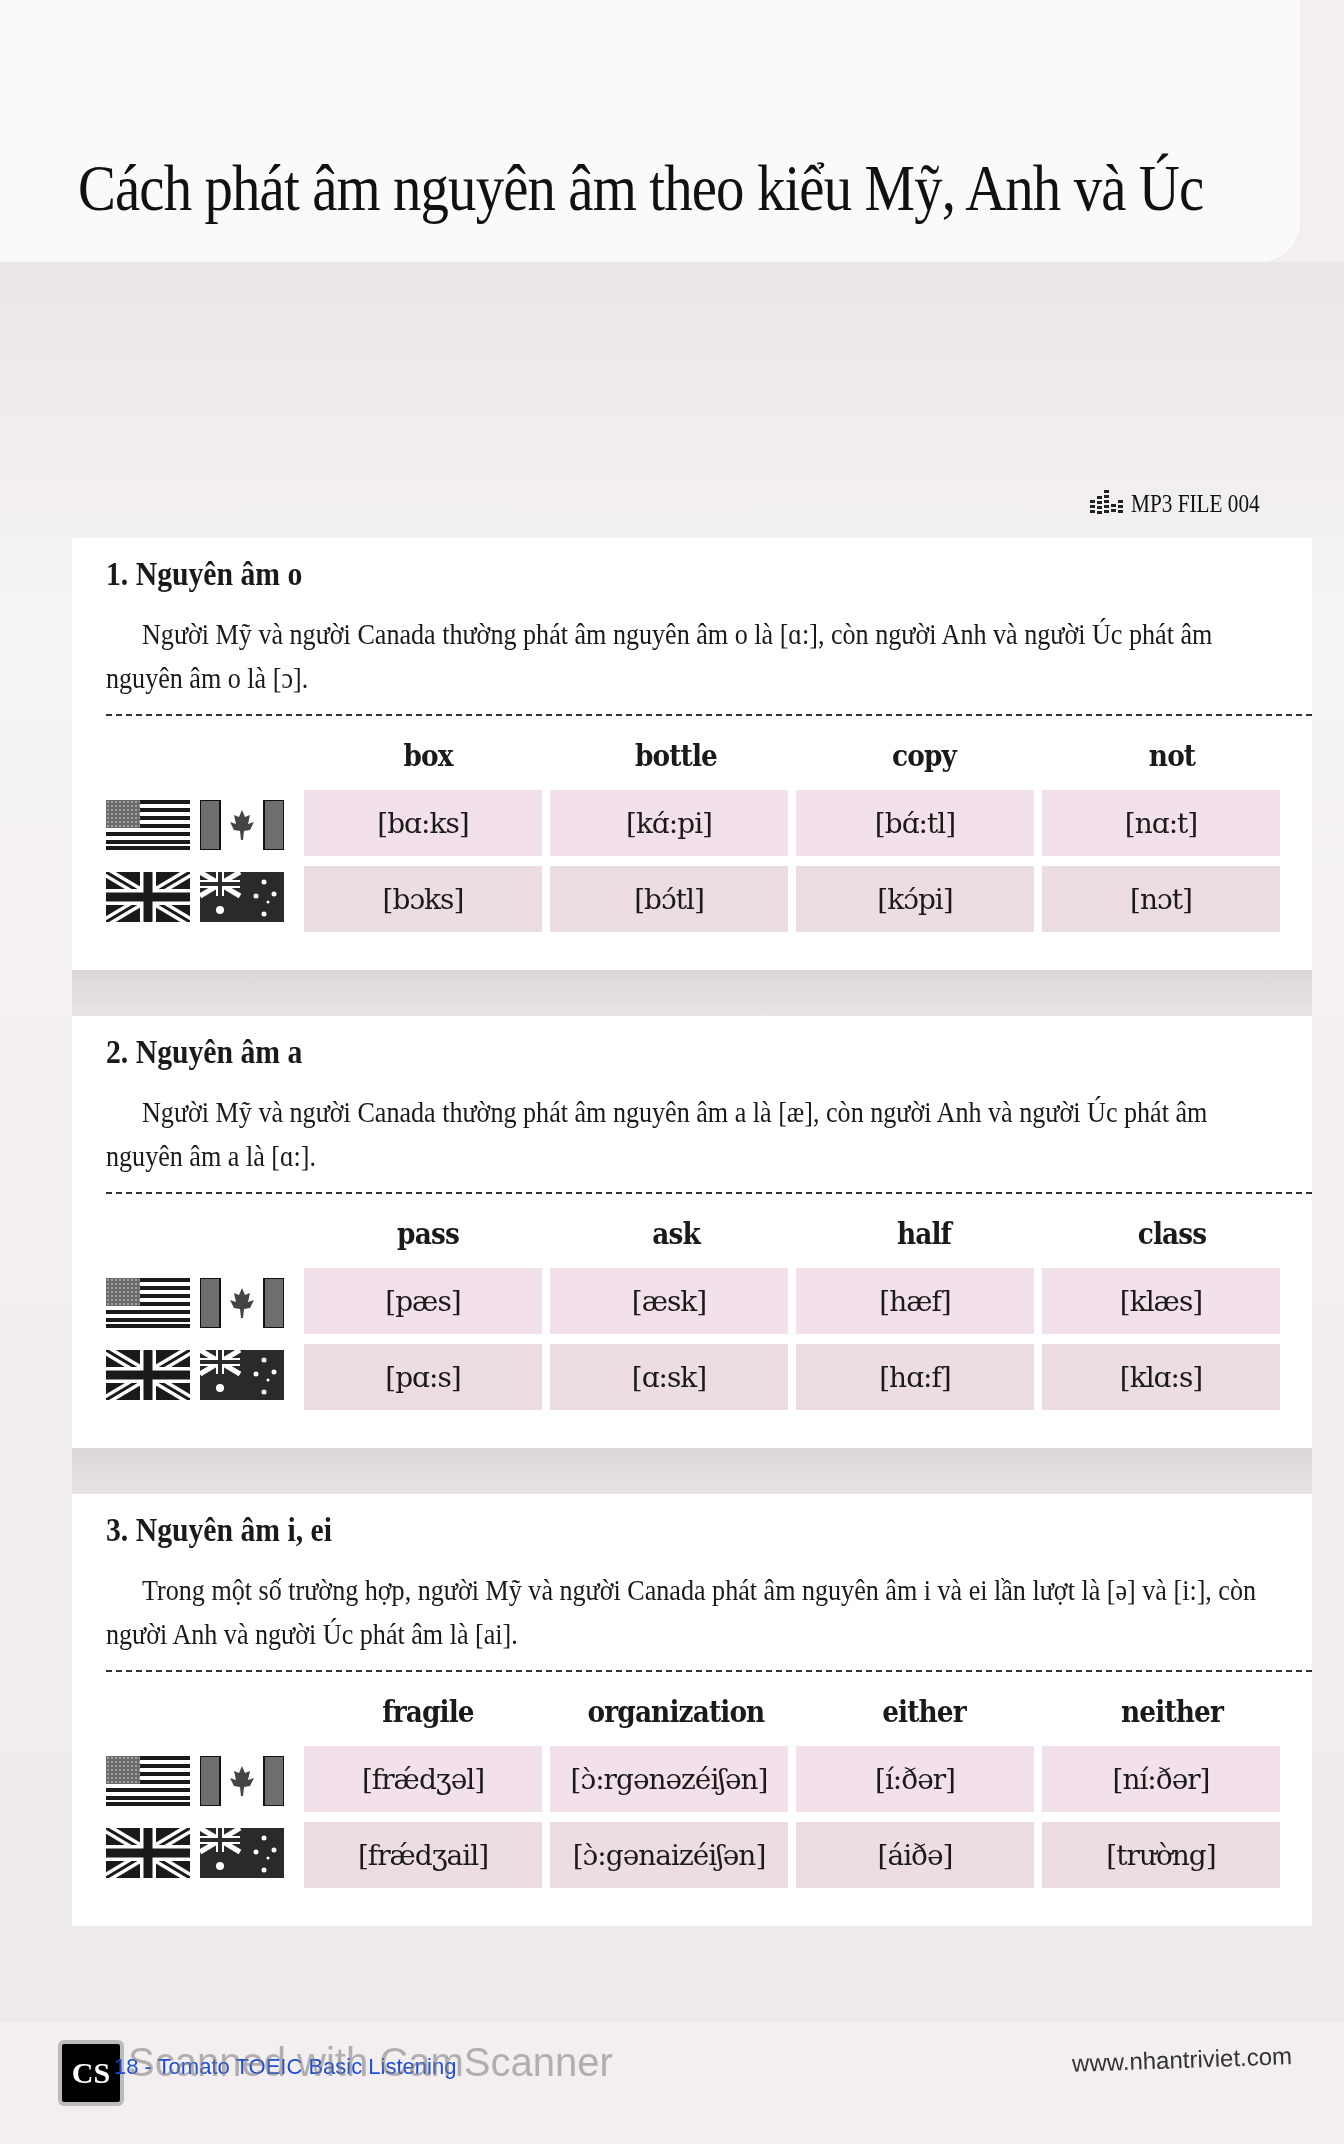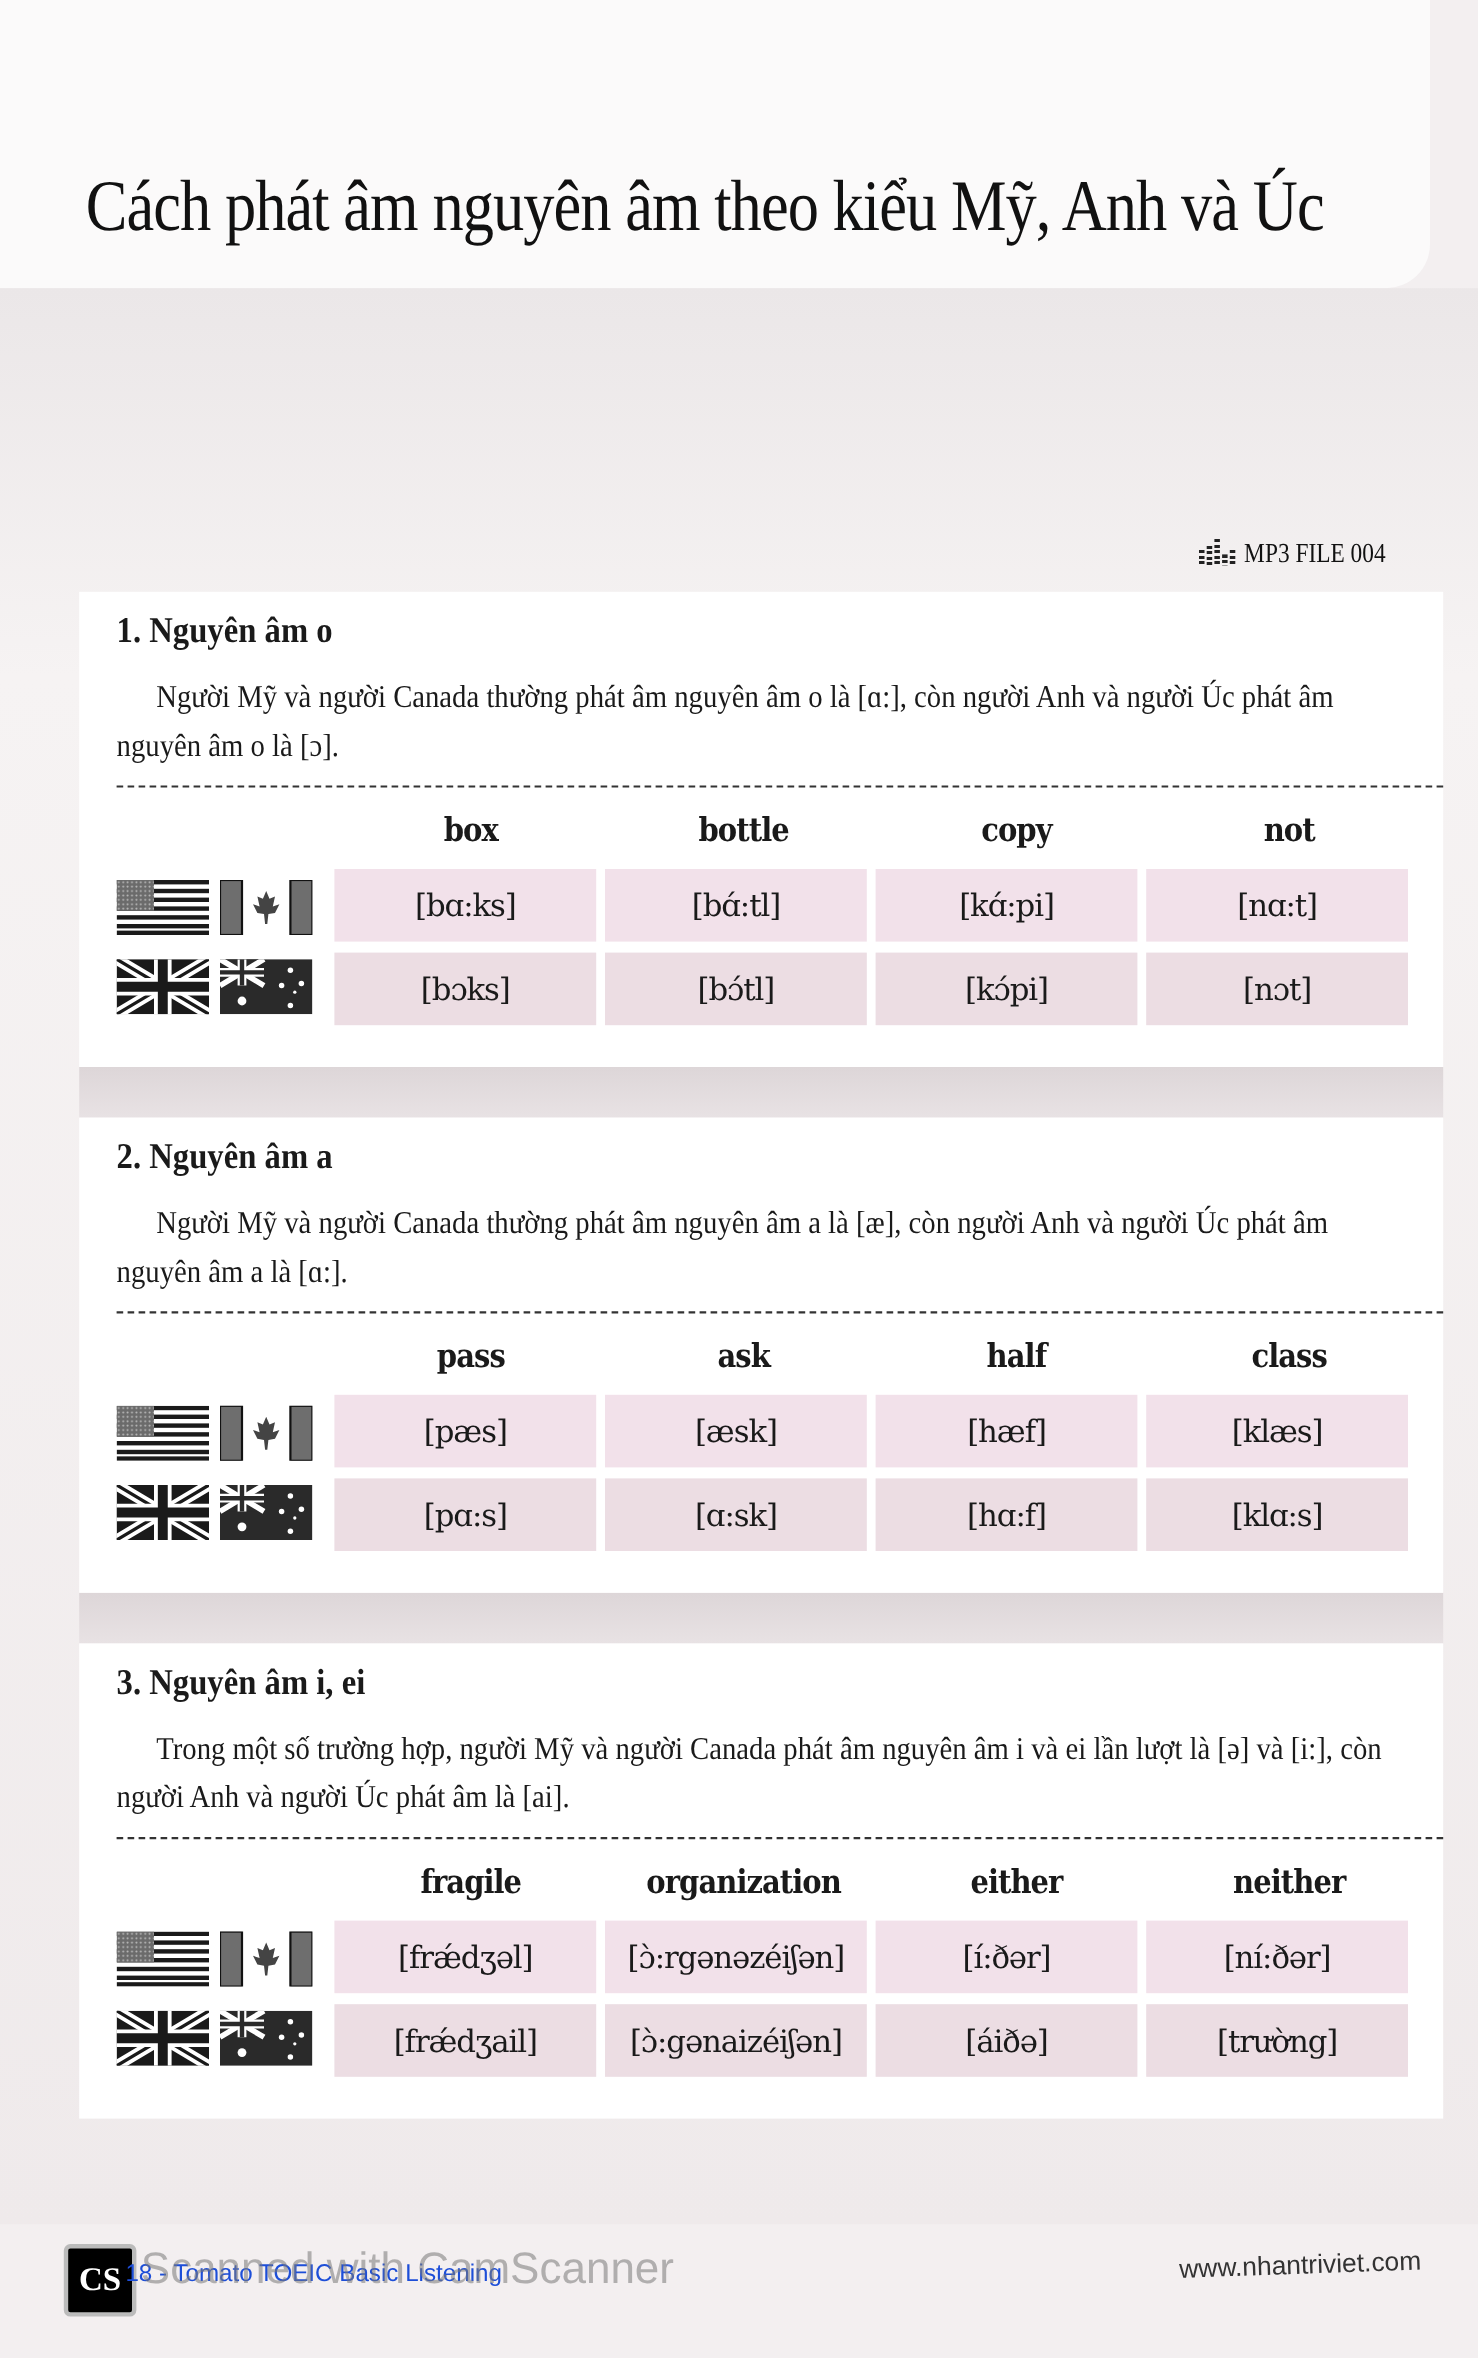--- a/index.html
+++ b/index.html
@@ -184,22 +184,22 @@
   <div class="flags flags-uk">
     <svg class="flag">
         <use href="#flag-uk"></use>
       </svg>
     <svg class="flag">
         <use href="#flag-au"></use>
       </svg>
   </div>
   <div class="row row-us">
     <div class="cell">[bɑ:ks]</div>
+    <div class="cell">[kɑ́:pi]</div>
     <div class="cell">[bɑ́:tl]</div>
-    <div class="cell">[kɑ́:pi]</div>
     <div class="cell">[nɑ:t]</div>
   </div>
   <div class="row row-uk">
     <div class="cell">[bɔks]</div>
     <div class="cell">[bɔ́tl]</div>
     <div class="cell">[kɔ́pi]</div>
     <div class="cell">[nɔt]</div>
   </div>
 </div>
 

